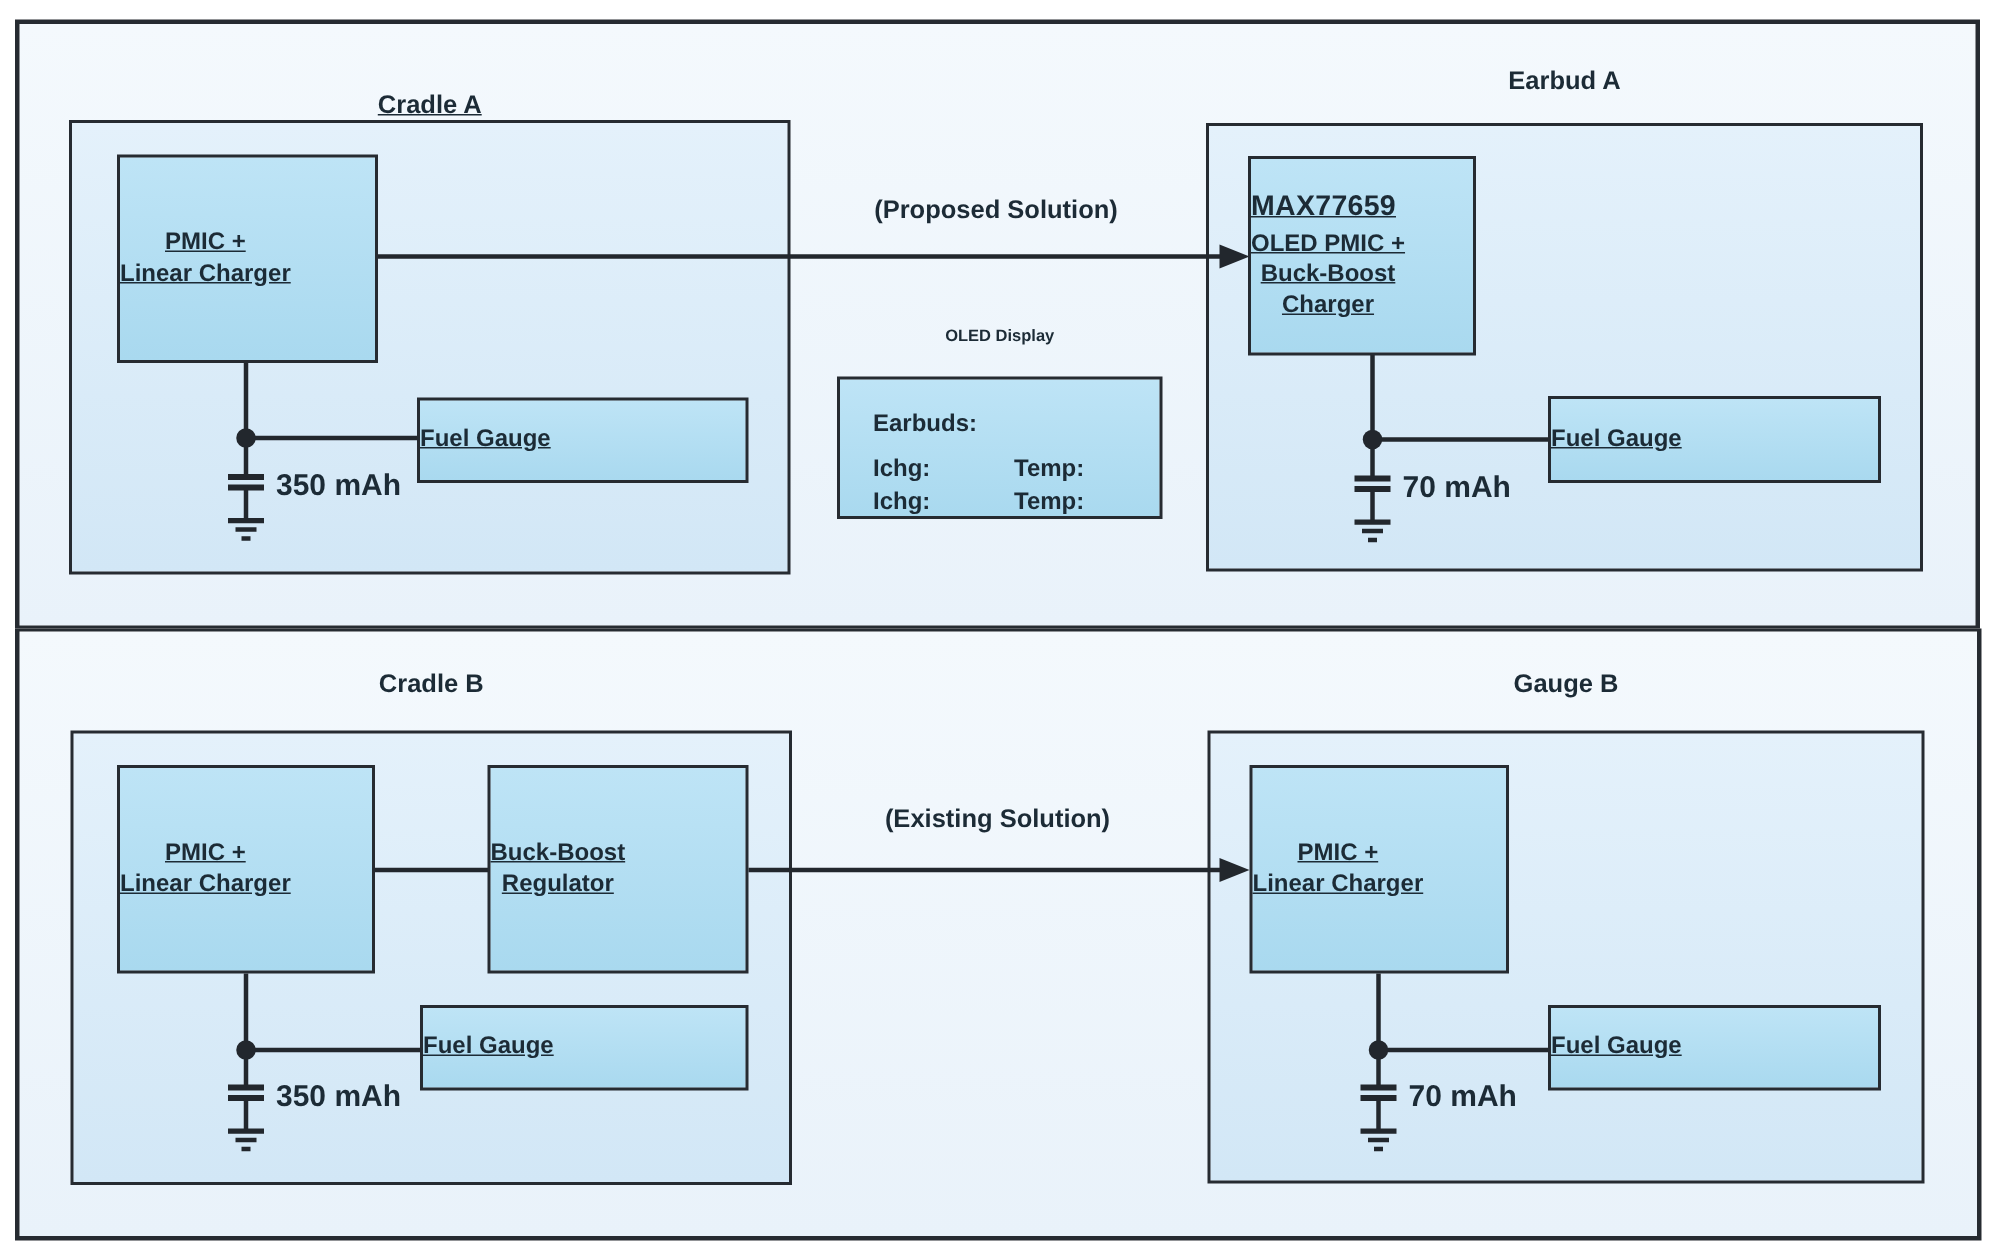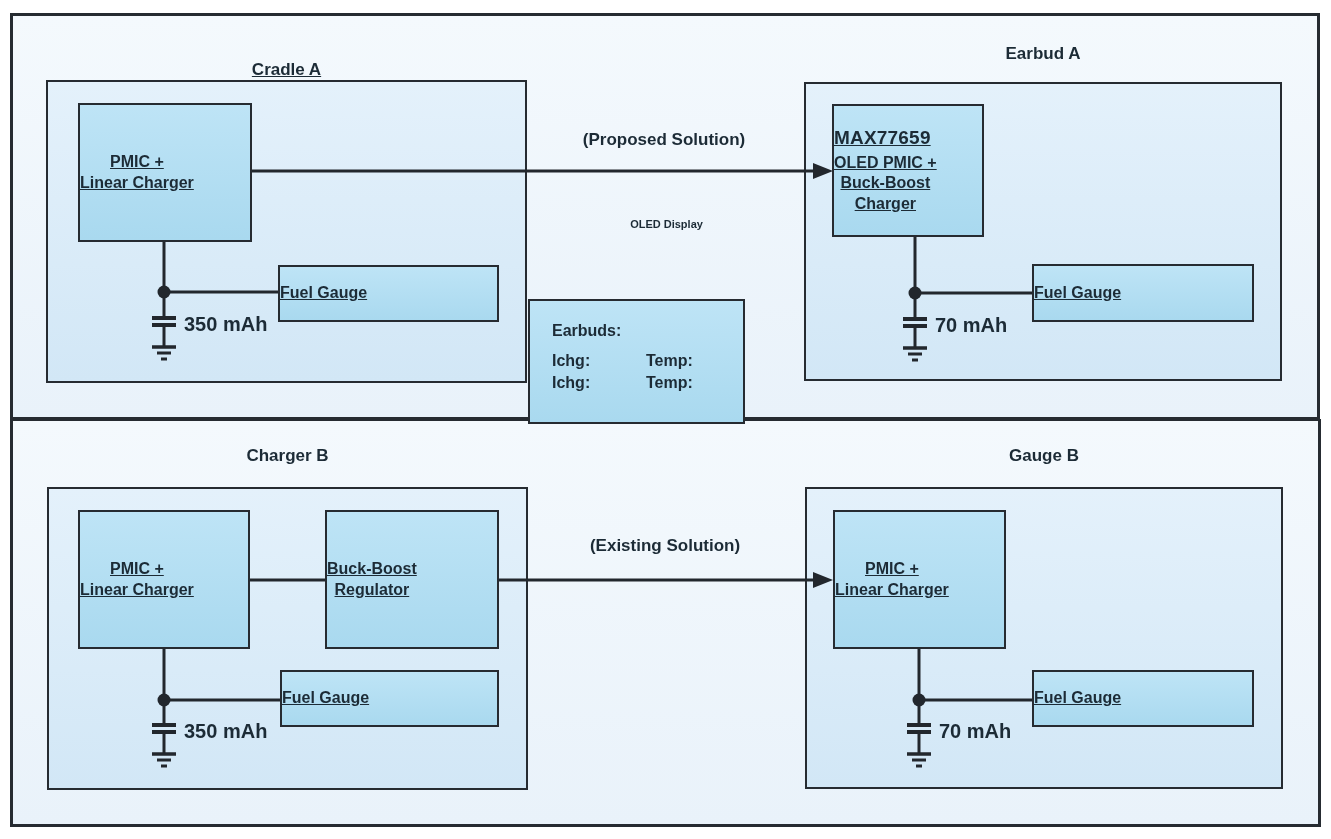--- a/index.html
+++ b/index.html
@@ -106,21 +106,21 @@
       <line class="cap" x1="907" y1="732" x2="931" y2="732"></line>
       <line x1="919" y1="732" x2="919" y2="754"></line>
       <line class="g1" x1="907" y1="754" x2="931" y2="754"></line>
       <line class="g2" x1="912" y1="760" x2="926" y2="760"></line>
       <line class="g3" x1="916" y1="766" x2="922" y2="766"></line>
     </g>
   </svg>
 
   <div class="lbl title" style="left:46px;top:60px;width:481px;text-decoration:underline;">Cradle A</div>
   <div class="lbl title" style="left:804px;top:44px;width:478px;">Earbud A</div>
-  <div class="lbl title" style="left:47px;top:446px;width:481px;">Charger B</div>
+  <div class="lbl title" style="left:47px;top:446px;width:481px;">Cradle B</div>
   <div class="lbl title" style="left:805px;top:446px;width:478px;">Gauge B</div>
 
   <div class="lbl arrowlbl" style="left:540px;top:536px;width:250px;">(Existing Solution)</div>
   <div class="lbl arrowlbl" style="left:539px;top:130px;width:250px;">(Proposed Solution)</div>
 
   <div class="block" style="left:78px;top:103px;width:174px;height:139px;">
     <span class="ml">PMIC +
 Linear Charger</span>
   </div>
   <div class="block" style="left:278px;top:265px;width:221px;height:57px;">
@@ -130,21 +130,21 @@
     <span class="chipname">MAX77659</span>
     <span class="ml">OLED PMIC +
 Buck-Boost
 Charger</span>
   </div>
   <div class="block" style="left:1032px;top:264px;width:222px;height:58px;">
     <span class="ml">Fuel Gauge</span>
   </div>
 
   <div class="lbl oledtitle" style="left:558px;top:218px;width:217px;">OLED Display</div>
-  <div class="block" style="left:528px;top:251px;width:217px;height:125px;margin-top:48px;">
+  <div class="block" style="left:558px;top:251px;width:217px;height:95px;">
     <span class="oled-item" style="left:22px;top:20px;">Earbuds:</span>
     <span class="oled-item" style="left:22px;top:50px;">Ichg:</span>
     <span class="oled-item" style="left:116px;top:50px;">Temp:</span>
     <span class="oled-item" style="left:22px;top:72px;">Ichg:</span>
     <span class="oled-item" style="left:116px;top:72px;">Temp:</span>
   </div>
 
   <div class="lbl" style="left:184px;top:312px;">350 mAh</div>
   <div class="lbl" style="left:935px;top:313px;">70 mAh</div>
 

